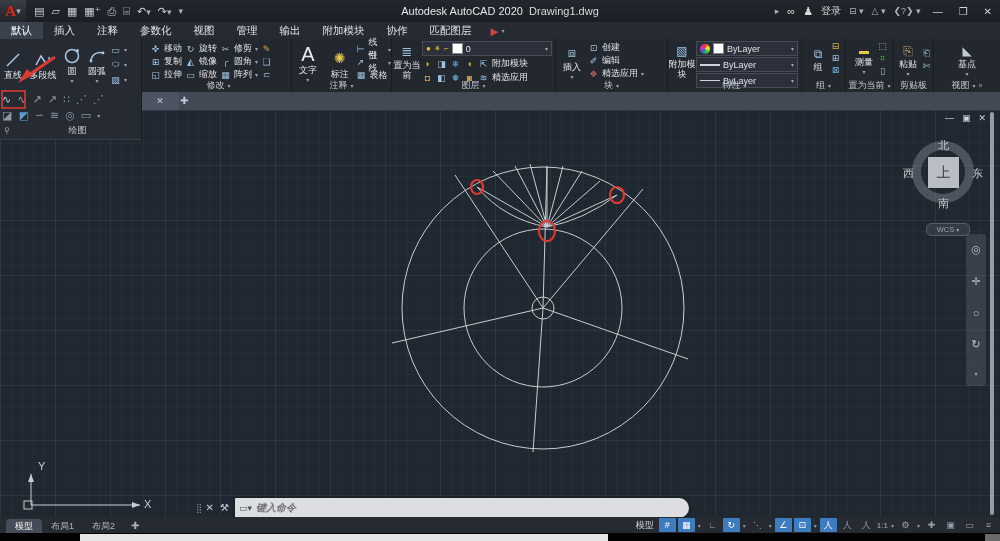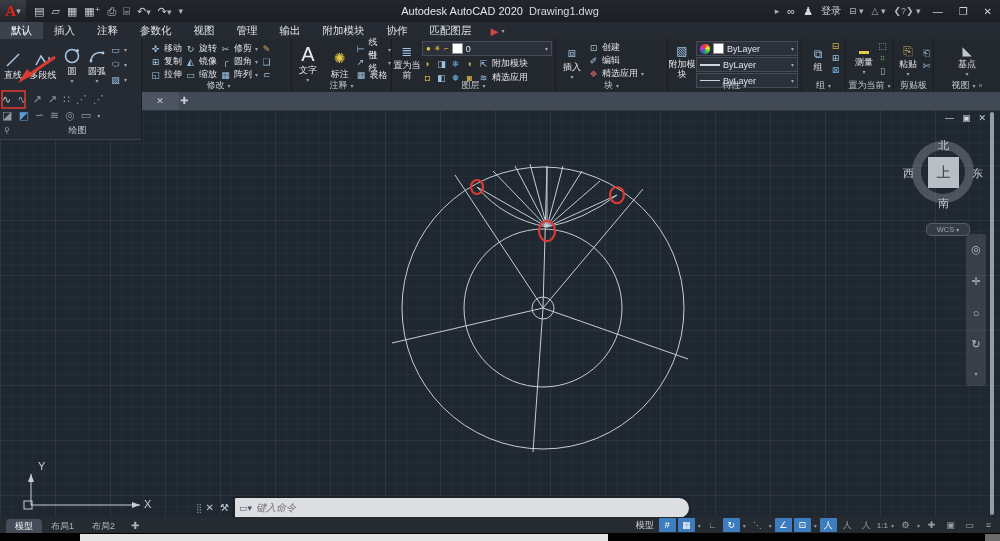--- a/index.html
+++ b/index.html
@@ -75,21 +75,21 @@
   #navbar{left:966px;top:234px;width:20px;height:152px;background:rgba(86,94,106,.45);border-radius:3px;z-index:3;
           display:flex;flex-direction:column;align-items:center;justify-content:space-around;color:#b9c0c9;font-size:11px;}
   #vscroll{left:990px;top:112px;width:4px;height:403px;background:#b7c6d2;opacity:.75;z-index:3;border-radius:2px;}
   
   #cmdline{left:196px;top:497px;height:21px;display:flex;align-items:center;z-index:6;}
   #cmd-grip{color:#7d8693;font-size:9px;letter-spacing:-1px;margin-right:4px;}
   .cmd-ico{color:#c3c9d1;font-size:10px;margin-right:6px;}
   #cmd-field{width:450px;height:20px;background:#dcdee1;border-radius:2px 16px 16px 2px;display:flex;align-items:center;
              padding-left:4px;box-shadow:0 0 4px rgba(0,0,0,.5);}
   #cmd-field .boxico{color:#4b5563;font-size:9px;margin-right:2px;}
-  #cmd-input{border:none;background:transparent;outline:none;font-style:italic;font-size:10px;color:#6a7077;width:380px;}
+  #cmd-input{border:none;background:transparent;outline:none;font-style:italic;font-size:10px;color:#6a7077;width:380px;font-weight:bold;}
   
   #bottombar{left:0;top:517px;width:1000px;height:16px;background:#262a31;z-index:6;display:flex;align-items:center;}
   .ltab{height:14px;margin-top:2px;padding:0 9px;display:flex;align-items:center;font-size:9px;color:#aeb4bc;
         border-radius:4px 4px 0 0;}
   .ltab.active{background:#454c58;color:#f0f2f5;}
   #ltab-add{font-size:10px;color:#aeb4bc;padding:0 7px;}
   #status{margin-left:auto;display:flex;align-items:center;gap:2px;padding-right:3px;height:16px;}
   .sbtn{width:17px;height:14px;border-radius:1px;display:flex;align-items:center;justify-content:center;
         font-size:9px;color:#99a1ac;}
   .sbtn.on{background:#3e7cc0;color:#fff;}

